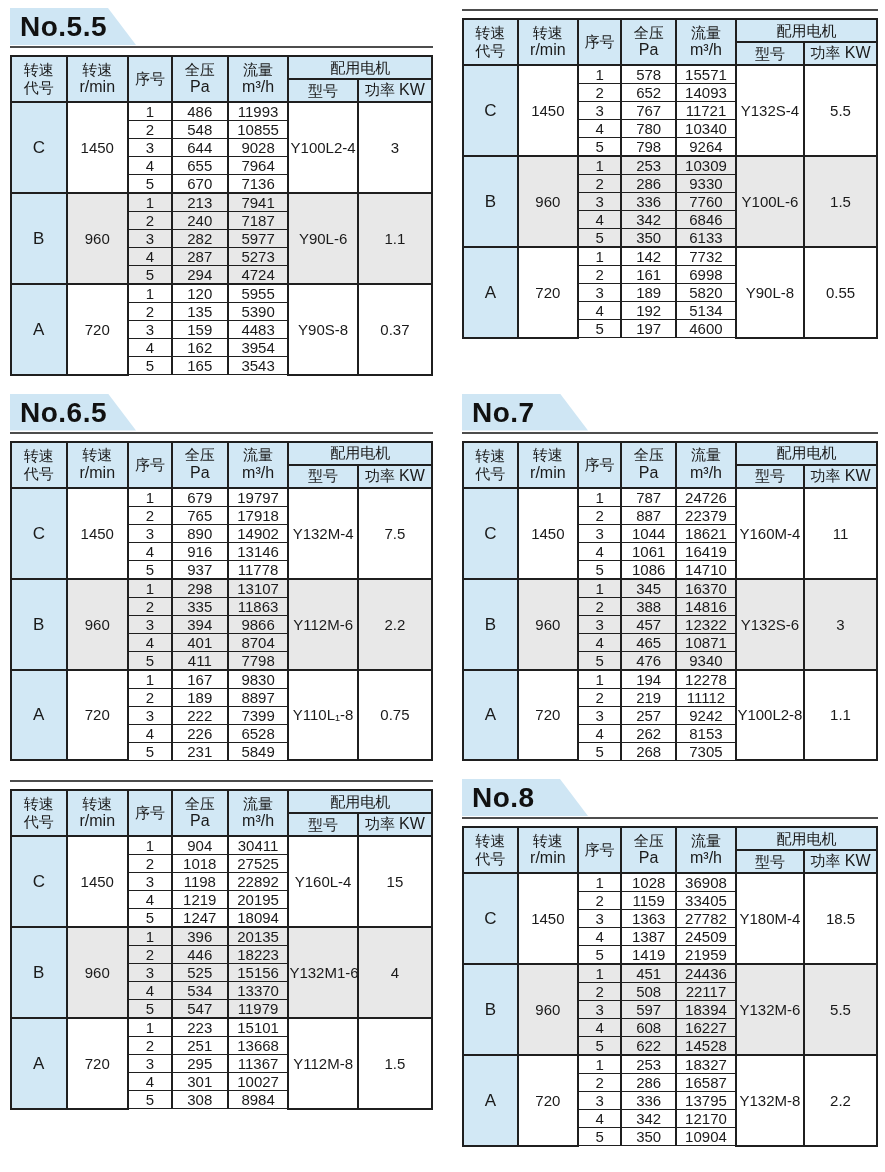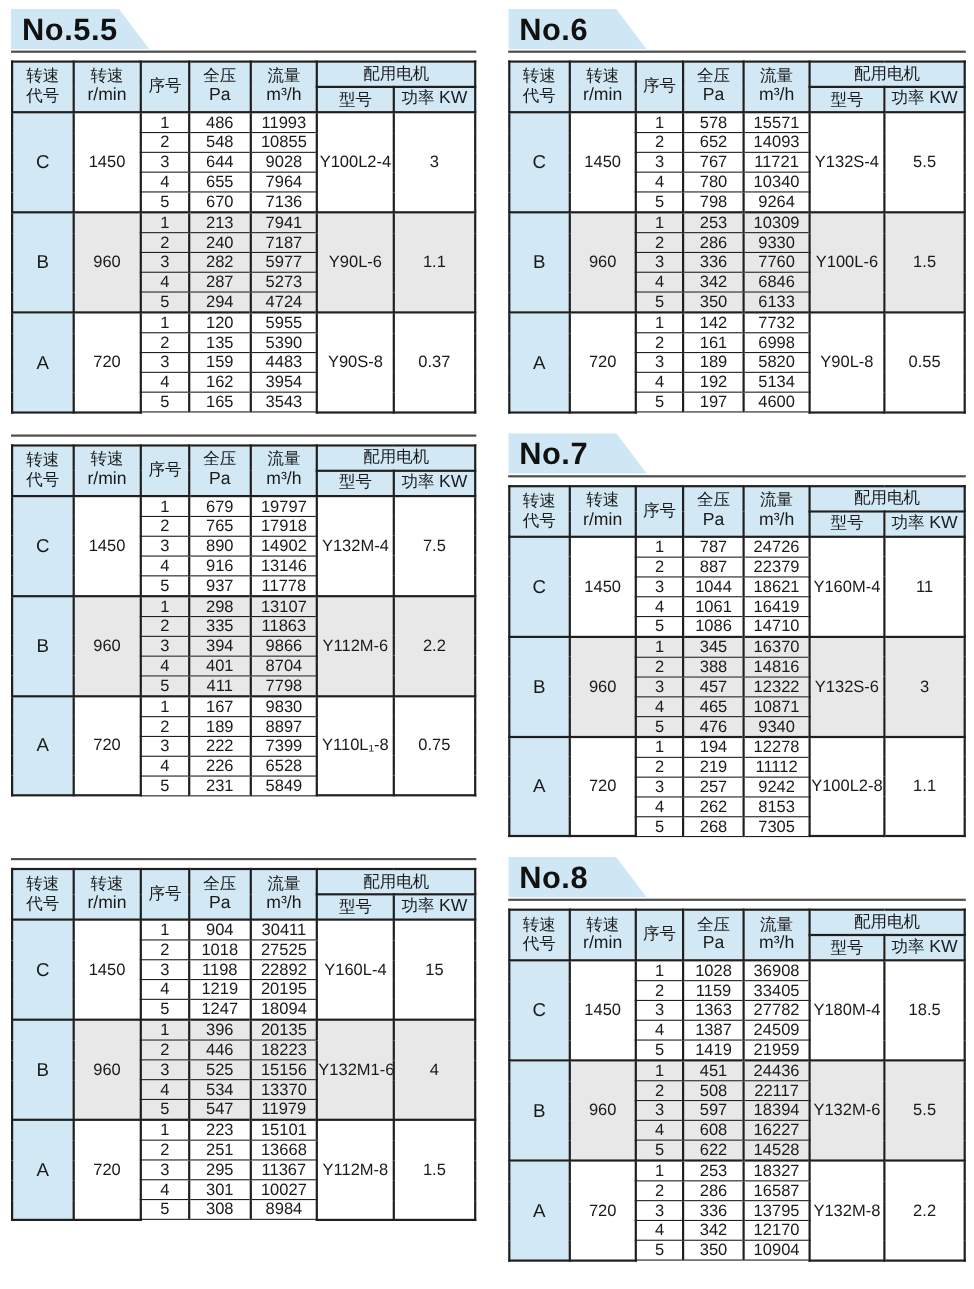--- a/index.html
+++ b/index.html
@@ -187,21 +187,20 @@
           <tr>
             <td class="thin">5</td>
             <td class="thin">165</td>
             <td class="thin">3543</td>
           </tr>
         </tbody>
     </table>
   </section>
 
   <section class="block">
-    <div class="title-tab">No.6</div>
     <div class="title-underline"></div>
     <table class="spec">
       <colgroup>
         <col class="c1">
           <col class="c2">
           <col class="c3">
           <col class="c4">
         <col class="c5">
           <col class="c6">
           <col class="c7">
@@ -320,20 +319,21 @@
           <tr>
             <td class="thin">5</td>
             <td class="thin">197</td>
             <td class="thin">4600</td>
           </tr>
         </tbody>
     </table>
   </section>
 
   <section class="block">
+    <div class="title-tab">No.6.5</div>
     <div class="title-underline"></div>
     <table class="spec">
       <colgroup>
         <col class="c1">
           <col class="c2">
           <col class="c3">
           <col class="c4">
         <col class="c5">
           <col class="c6">
           <col class="c7">

